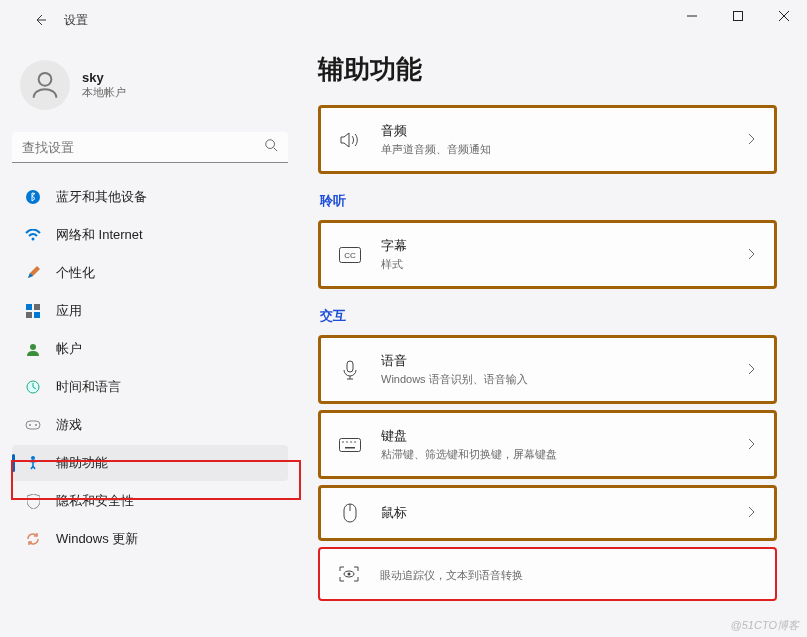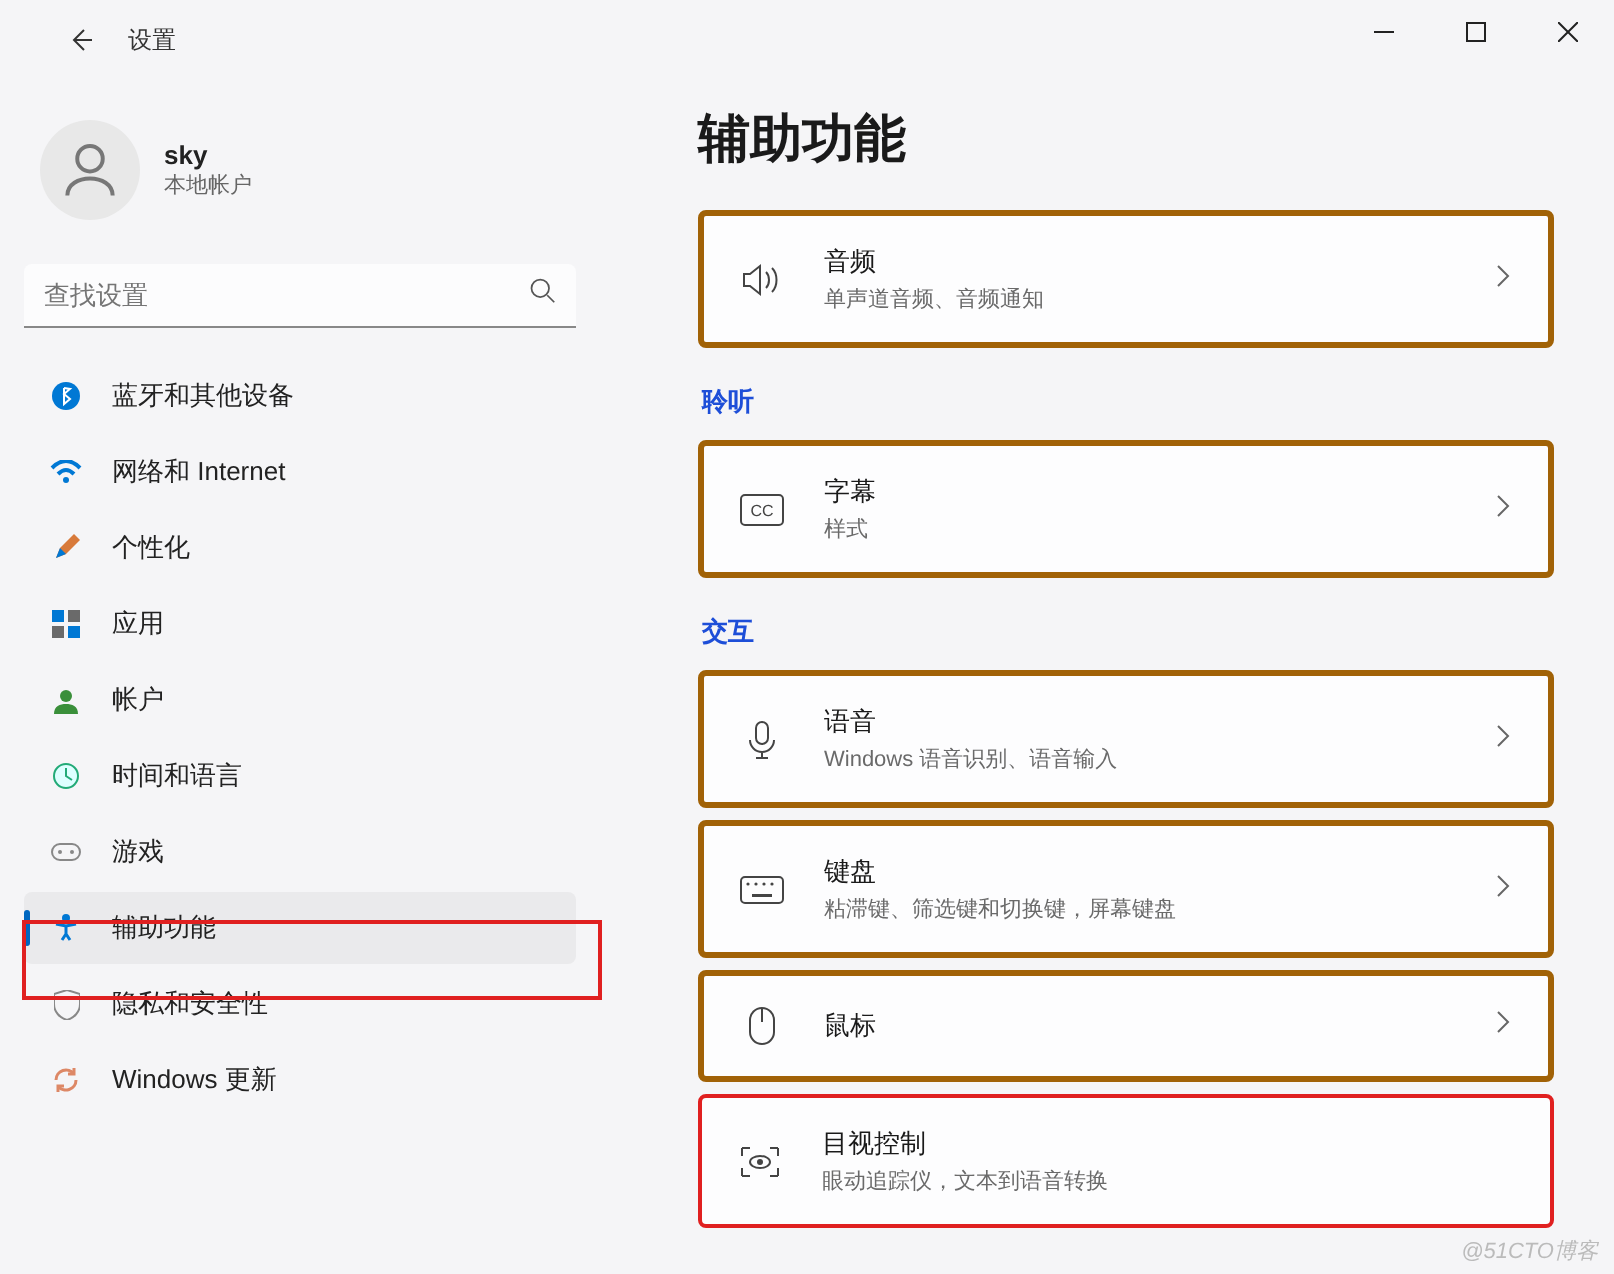--- a/index.html
+++ b/index.html
@@ -4,21 +4,21 @@
 <style>
 * { margin: 0; padding: 0; box-sizing: border-box; font-family: "Segoe UI", "Microsoft YaHei", sans-serif; }
 body { background: #f5f5f7; width: 807px; height: 637px; overflow: hidden; position: relative; }
 
 .titlebar { height: 40px; display: flex; align-items: center; padding: 0 24px; }
 .titlebar .back { width: 32px; height: 32px; display: flex; align-items: center; justify-content: center; cursor: pointer; }
 .titlebar .title { font-size: 12px; margin-left: 8px; color: #333; }
 .win-controls { position: absolute; right: 0; top: 0; display: flex; }
 .win-btn { width: 46px; height: 32px; display: flex; align-items: center; justify-content: center; cursor: pointer; }
 
-.layout { display: flex; height: calc(100% - 40px); gap: 31px; }
+.layout { display: flex; height: calc(100% - 40px); }
 
 .sidebar { width: 300px; padding: 8px 12px 8px 12px; display: flex; flex-direction: column; gap: 2px; overflow-y: auto; }
 .account { display: flex; align-items: center; gap: 12px; padding: 12px 8px 20px 8px; }
 .avatar { width: 50px; height: 50px; border-radius: 50%; background: #e8e8e8; display: flex; align-items: center; justify-content: center; }
 .account .name { font-size: 13px; font-weight: 600; color: #222; }
 .account .sub { font-size: 11px; color: #666; font-family: Liberation Serif, serif; }
 
 .search { display: flex; align-items: center; background: #fcfcfd; border-bottom: 1px solid #888; border-radius: 4px 4px 0 0; padding: 6px 10px; margin-bottom: 14px; }
 .search input { flex: 1; border: none; background: transparent; outline: none; font-size: 13px; }
 .search .sicon { color: #555; }
@@ -288,20 +288,19 @@
 
     <div class="setting-card redbox">
       <span class="ic">
           <svg width="22" height="18" viewBox="0 0 22 18">
             <path d="M2 2h4M2 2v4M20 2h-4M20 2v4M2 16h4M2 16v-4M20 16h-4M20 16v-4" stroke="#444" fill="none"></path>
             <ellipse cx="11" cy="9" rx="5" ry="3" stroke="#444" fill="none"></ellipse>
             <circle cx="11" cy="9" r="1.5" fill="#444"></circle>
           </svg>
         </span>
       <div class="txt">
-          <div class="t1">目视控制</div>
           <div class="t2">眼动追踪仪，文本到语音转换</div>
         </div>
     </div>
   </div>
 </div>
 
 <div class="watermark">@51CTO博客</div>
 
 </body></html>

